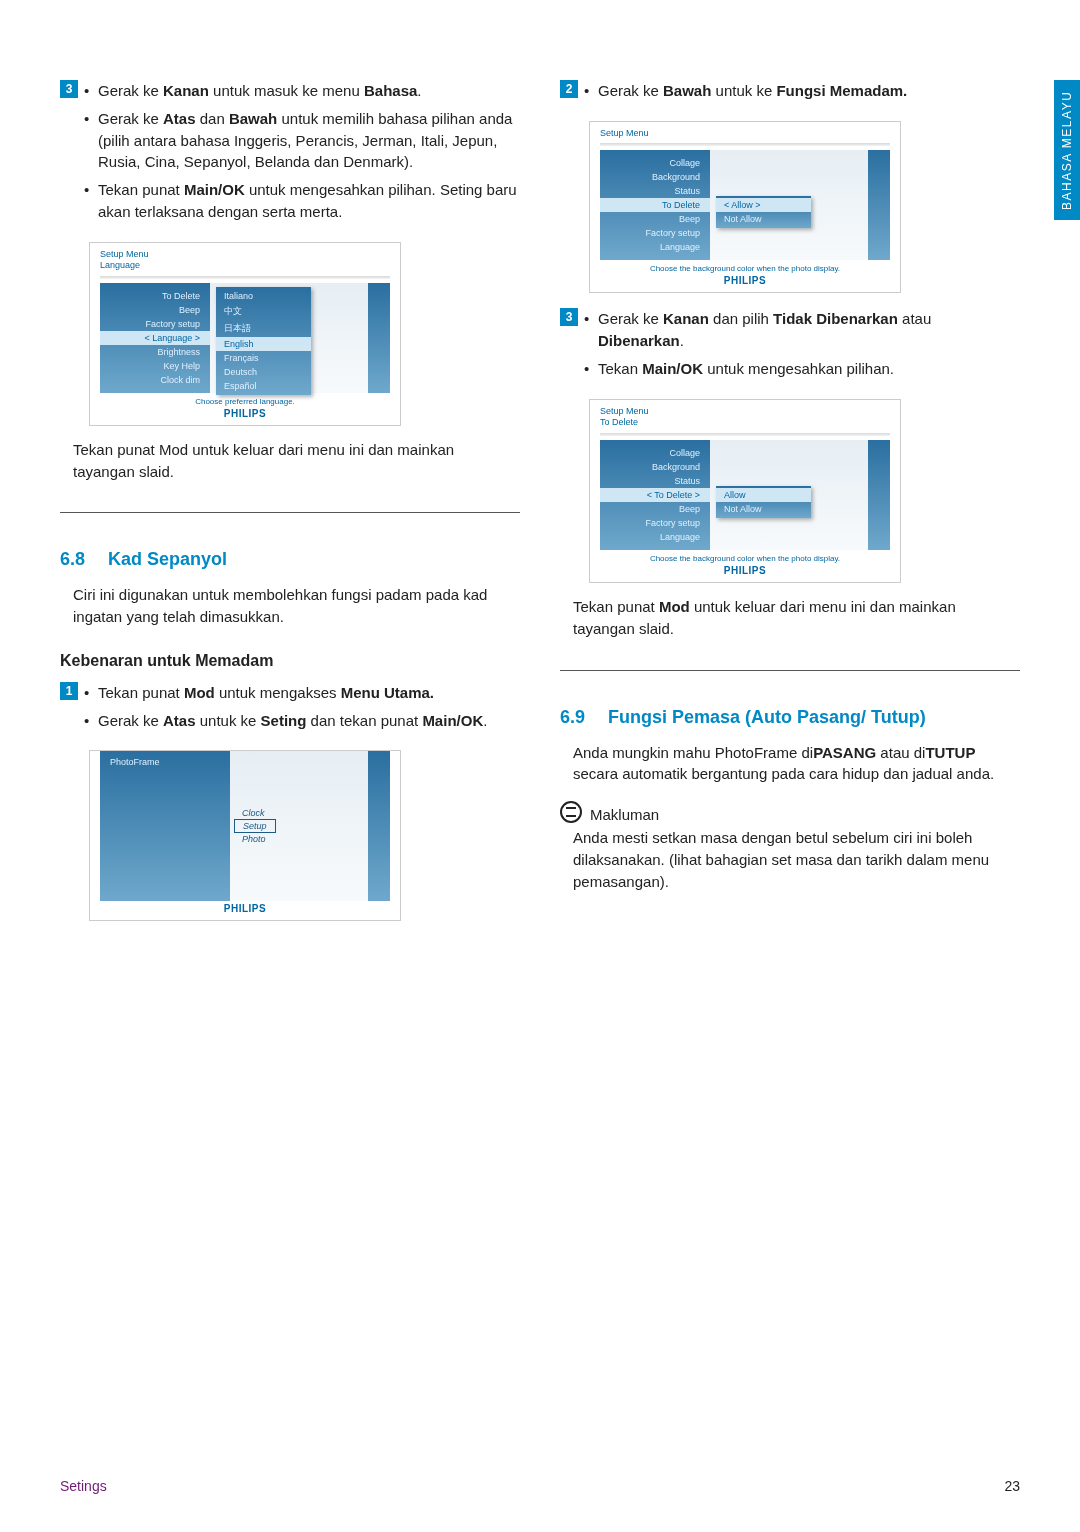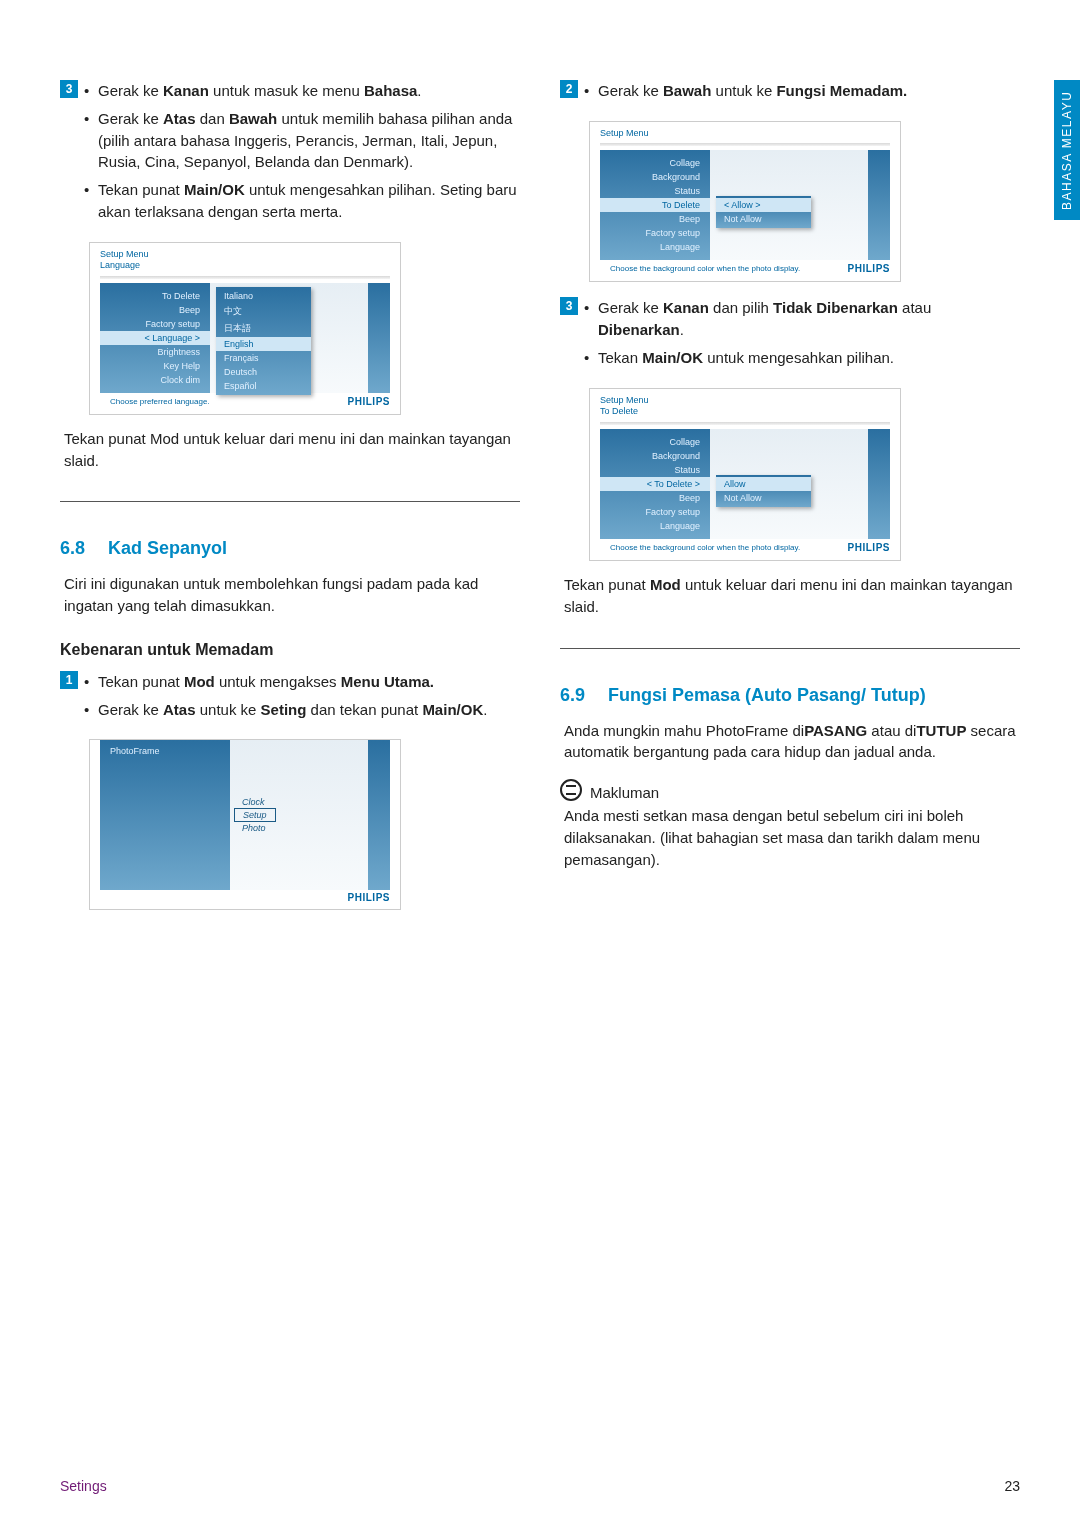--- a/index.html
+++ b/index.html
@@ -95,21 +95,21 @@
     font-size: 16px;
     margin: 24px 0 12px 0;
   }
   hr.div {
     border: none;
     border-top: 1px solid #555;
     margin: 30px 0 0 0;
   }
   p.body {
     line-height: 1.45;
-    margin: 10px 4px;
+    margin: 10px 13px;
   }
   .note-row {
     display: flex;
     align-items: flex-end;
     gap: 8px;
     margin-top: 16px;
     margin-bottom: 4px;
   }
   .note-icon {
     width: 18px;
@@ -196,20 +196,21 @@
   }
   .screen .right {
     width: 22px;
     background: linear-gradient(#2a6fa0,#6fa8cc);
   }
   .screen .footer {
     display: flex;
     justify-content: space-between;
     align-items: center;
     padding: 2px 10px 6px 10px;
+    flex-direction: column;
   }
   .philips {
     color: #0066a1;
     font-weight: bold;
     font-size: 10px;
     letter-spacing: .5px;
   }
   
   .screen .pf-left {
     background: linear-gradient(#2a6fa0,#6fa8cc);

